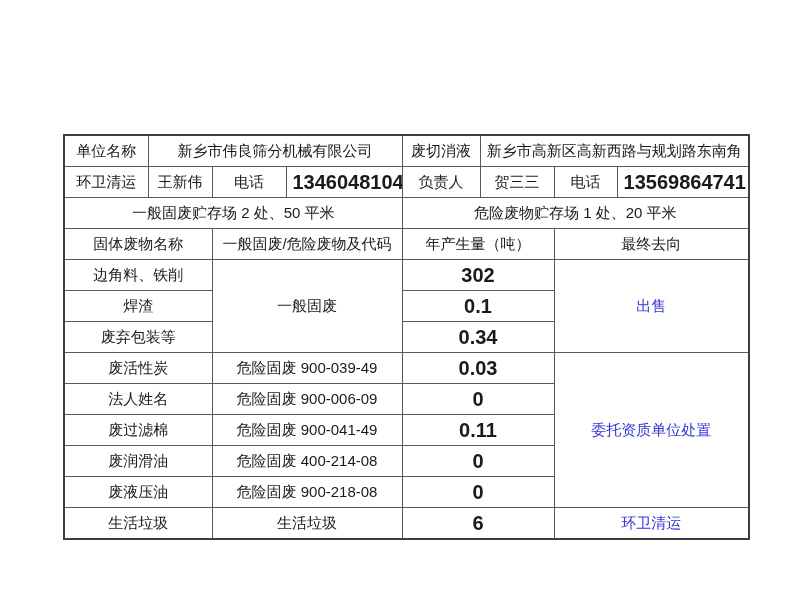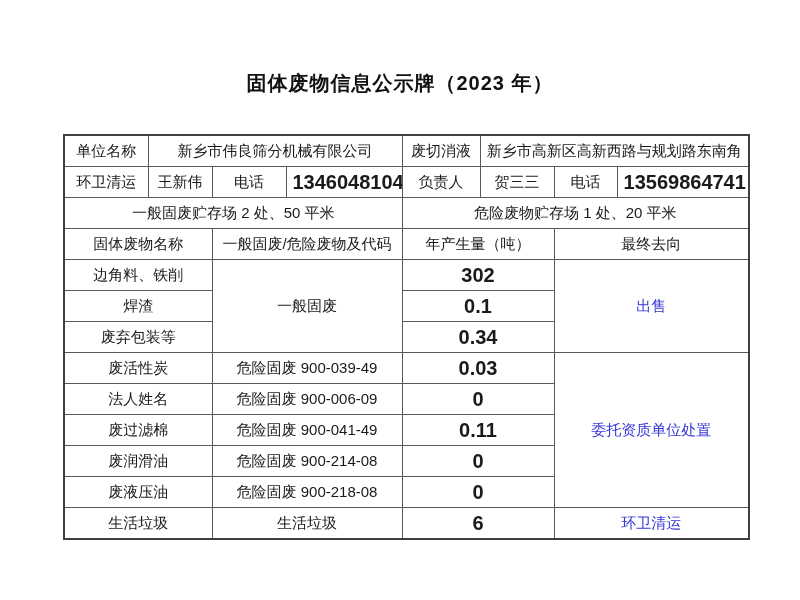--- a/index.html
+++ b/index.html
@@ -55,21 +55,20 @@
   }
   td.blue {
     color: var(--accent-blue, #3434d6);
   }
 </style>
 </head>
 <body>
 
 <div class="page">
 
-  <h1 class="title">固体废物信息公示牌（2023 年）</h1>
 
   <table class="info-table">
     <colgroup>
       <col style="width:84px">
         <col style="width:64px">
         <col style="width:74px">
         <col style="width:116px">
       <col style="width:78px">
         <col style="width:74px">
         <col style="width:63px">
@@ -133,21 +132,21 @@
       <td colspan="2">危险固废 900-006-09</td>
       <td colspan="2" class="num">0</td>
     </tr>
     <tr>
       <td colspan="2">废过滤棉</td>
       <td colspan="2">危险固废 900-041-49</td>
       <td colspan="2" class="num">0.11</td>
     </tr>
     <tr>
       <td colspan="2">废润滑油</td>
-      <td colspan="2">危险固废 900-214-08</td>
+      <td colspan="2">危险固废 400-214-08</td>
       <td colspan="2" class="num">0</td>
     </tr>
     <tr>
       <td colspan="2">废液压油</td>
       <td colspan="2">危险固废 900-218-08</td>
       <td colspan="2" class="num">0</td>
     </tr>
 
     <tr>
       <td colspan="2">生活垃圾</td>

